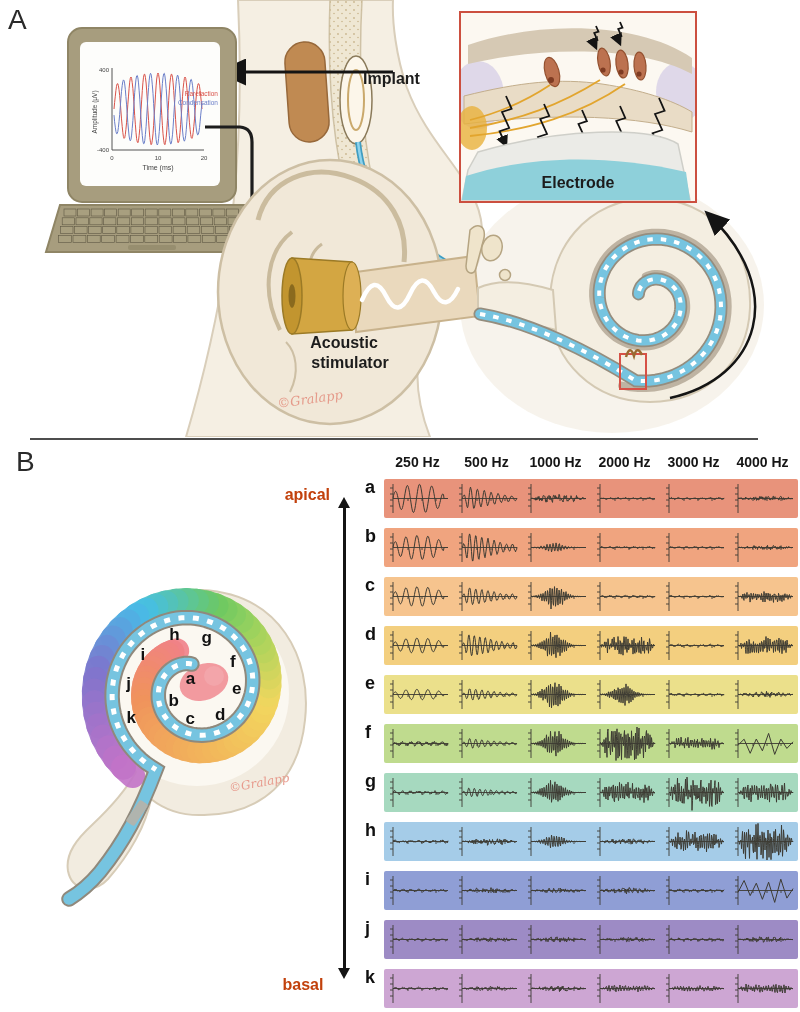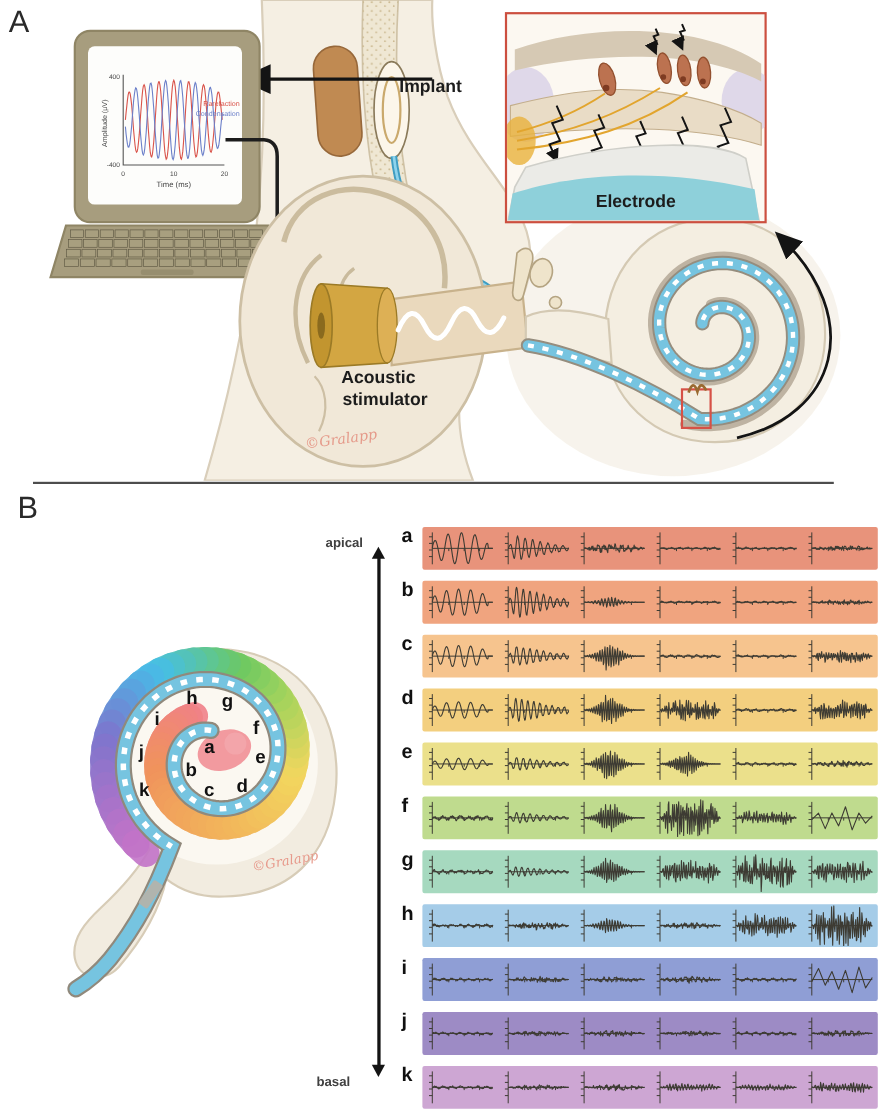--- a/index.html
+++ b/index.html
@@ -10,21 +10,21 @@
   #labB{left:16px;top:446px;}
   .divider{position:absolute;left:30px;top:438px;width:728px;height:2px;background:#4d4d4d;}
   #panelA{position:absolute;left:0;top:0;}
   #spiralB{position:absolute;left:52px;top:582px;}
   #freqhdr{position:absolute;left:384px;top:454px;width:414px;display:flex;gap:2px;}
   .fh{width:67px;text-align:center;font-weight:bold;font-size:14px;color:#151515;}
   #wavegrid{position:absolute;left:384px;top:479px;width:414px;}
   .wrow{position:relative;height:39px;margin-bottom:10px;border-radius:2px;
         display:flex;gap:2px;align-items:center;}
   .rowlab{position:absolute;left:-19px;top:-2px;font-weight:bold;font-size:18px;color:#101010;}
-  .sidelab{position:absolute;font-size:12px;font-weight:600;color:#404040;}
+  .sidelab{position:absolute;font-size:16px;font-weight:600;color:#c2410c;}
   #apical{left:268px;top:486px;width:62px;text-align:right;}
   #basal{left:276px;top:976px;width:54px;text-align:center;}
   .varrow{position:absolute;left:343px;top:507px;width:2.5px;height:462px;background:#141414;}
   .ah{position:absolute;width:0;height:0;border-left:6px solid transparent;border-right:6px solid transparent;}
   #ah-top{left:338px;top:497px;border-bottom:11px solid #141414;}
   #ah-bot{left:338px;top:968px;border-top:11px solid #141414;}
 </style>
 </head>
 <body>
 
@@ -319,20 +319,28 @@
         <text x="180.8" y="84.9" font-size="17" font-weight="bold" fill="#111" text-anchor="middle">f</text>
         <text x="154.7" y="60.9" font-size="17" font-weight="bold" fill="#111" text-anchor="middle">g</text>
         <text x="122.5" y="58.4" font-size="17" font-weight="bold" fill="#111" text-anchor="middle">h</text>
         <text x="90.9" y="77.5" font-size="17" font-weight="bold" fill="#111" text-anchor="middle">i</text>
         <text x="76.6" y="107.4" font-size="17" font-weight="bold" fill="#111" text-anchor="middle">j</text>
         <text x="79.2" y="141.3" font-size="17" font-weight="bold" fill="#111" text-anchor="middle">k</text>
       </g>
     <text x="178" y="210" font-size="12" font-style="italic" fill="#e79a8c" font-family="DejaVu Serif, serif" transform="rotate(-10 178 210)">©Gralapp</text>
   </svg>
 
+  <div id="freqhdr">
+      <div class="fh">250 Hz</div>
+      <div class="fh">500 Hz</div>
+      <div class="fh">1000 Hz</div>
+      <div class="fh">2000 Hz</div>
+      <div class="fh">3000 Hz</div>
+      <div class="fh">4000 Hz</div>
+    </div>
   <div id="wavegrid">
       <div class="wrow" style="background: rgb(232, 147, 123);">
         <span class="rowlab">a</span>
         <svg width="67" height="37">
           <path d="M9,4 L9,33 M6,8 L9,8 M6,14 L9,14 M6,20 L9,20 M6,26 L9,26 M9,18.5 L64,18.5 M24,18.5 L24,21 M38,18.5 L38,21 M52,18.5 L52,21" stroke="#3d3b33" stroke-width="0.9" fill="none"></path>
           <polyline points="9.0,18.5 9.5,15.6 10.0,13.9 10.5,12.6 11.0,11.7 11.5,11.3 12.0,11.5 12.5,12.3 13.0,13.7 13.5,15.6 14.0,17.8 14.5,20.3 15.0,22.8 15.5,25.1 16.0,27.1 16.5,28.6 17.0,29.4 17.5,29.5 18.0,28.9 18.5,27.6 19.0,25.5 19.5,23.0 20.0,20.0 20.5,16.9 21.0,13.8 21.5,11.0 22.0,8.6 22.5,6.8 23.0,5.7 23.5,5.5 24.0,6.2 24.5,7.7 25.0,9.9 25.5,12.7 26.0,16.0 26.5,19.5 27.0,22.9 27.5,26.1 28.0,28.8 28.5,30.9 29.0,32.1 29.5,32.5 30.0,31.9 30.5,30.5 31.0,28.2 31.5,25.3 32.0,21.9 32.5,18.3 33.0,14.7 33.5,11.3 34.0,8.4 34.5,6.2 35.0,4.8 35.5,4.3 36.0,4.7 36.5,6.0 37.0,8.2 37.5,11.0 38.0,14.3 38.5,17.9 39.0,21.5 39.5,24.9 40.0,27.8 40.5,30.1 41.0,31.6 41.5,32.2 42.0,32.0 42.5,30.8 43.0,28.9 43.5,26.2 44.0,23.2 44.5,19.8 45.0,16.4 45.5,13.2 46.0,10.5 46.5,8.2 47.0,6.8 47.5,6.1 48.0,6.2 48.5,7.2 49.0,8.8 49.5,11.1 50.0,13.8 50.5,16.7 51.0,19.6 51.5,22.4 52.0,24.8 52.5,26.7 53.0,28.0 53.5,28.5 54.0,28.4 54.5,27.6 55.0,26.3 55.5,24.5 56.0,22.4 56.5,20.3 57.0,18.2 57.5,16.3 58.0,14.9 58.5,14.1 59.0,13.9 59.5,14.6 60.0,18.5 60.5,18.5 61.0,18.5 61.5,18.5 62.0,18.5 62.5,18.5 63.0,18.5 63.5,18.5 64.0,18.5" fill="none" stroke="#3d3b33" stroke-width="1" stroke-linejoin="round"></polyline>
         </svg>
         <svg width="67" height="37">
           <path d="M9,4 L9,33 M6,8 L9,8 M6,14 L9,14 M6,20 L9,20 M6,26 L9,26 M9,18.5 L64,18.5 M24,18.5 L24,21 M38,18.5 L38,21 M52,18.5 L52,21" stroke="#3d3b33" stroke-width="0.9" fill="none"></path>
           <polyline points="9.0,18.8 9.5,17.5 10.0,16.6 10.5,15.7 11.0,15.1 11.5,15.0 12.0,16.5 12.5,19.5 13.0,21.6 13.5,24.3 14.0,26.6 14.5,27.7 15.0,26.2 15.5,21.8 16.0,17.2 16.5,12.5 17.0,8.7 17.5,7.1 18.0,9.0 18.5,10.9 19.0,15.5 19.5,20.0 20.0,24.1 20.5,28.1 21.0,28.4 21.5,27.0 22.0,24.7 22.5,20.4 23.0,16.5 23.5,12.0 24.0,9.7 24.5,9.3 25.0,10.7 25.5,12.6 26.0,16.5 26.5,21.6 27.0,24.0 27.5,26.0 28.0,26.9 28.5,25.4 29.0,22.6 29.5,19.1 30.0,16.2 30.5,12.5 31.0,10.6 31.5,10.6 32.0,12.4 32.5,15.1 33.0,17.5 33.5,21.5 34.0,23.7 34.5,25.8 35.0,24.8 35.5,23.4 36.0,21.3 36.5,18.0 37.0,15.7 37.5,13.3 38.0,12.2 38.5,12.9 39.0,14.6 39.5,15.9 40.0,19.0 40.5,21.6 41.0,23.5 41.5,23.8 42.0,24.1 42.5,21.9 43.0,20.1 43.5,17.4 44.0,15.7 44.5,15.0 45.0,13.4 45.5,14.2 46.0,15.1 46.5,16.8 47.0,19.9 47.5,21.5 48.0,21.6 48.5,22.6 49.0,21.3 49.5,20.5 50.0,18.6 50.5,17.1 51.0,16.0 51.5,15.2 52.0,15.5 52.5,15.5 53.0,16.6 53.5,18.1 54.0,18.8 54.5,20.9 55.0,21.7 55.5,21.3 56.0,21.4 56.5,19.8 57.0,18.3 57.5,17.0 58.0,16.9 58.5,16.0 59.0,16.0 59.5,16.7 60.0,17.3 60.5,18.1 61.0,19.4 61.5,20.1 62.0,20.7 62.5,20.7 63.0,20.1 63.5,19.2 64.0,18.0" fill="none" stroke="#3d3b33" stroke-width="1" stroke-linejoin="round"></polyline>

